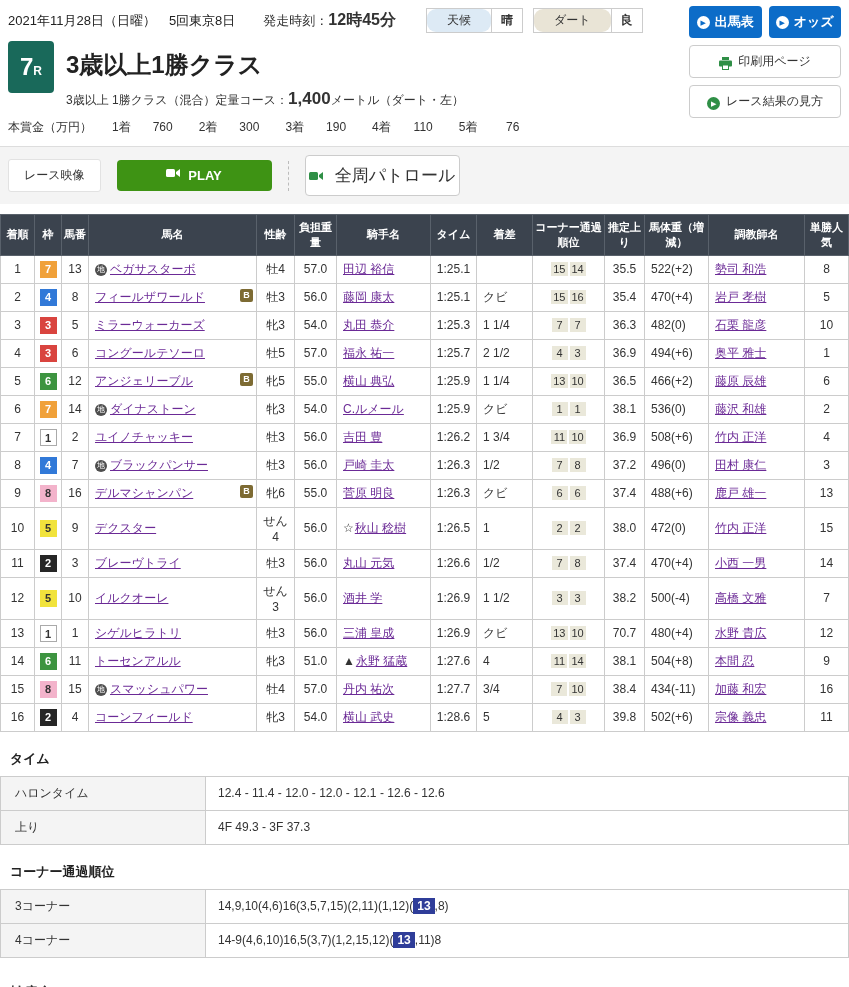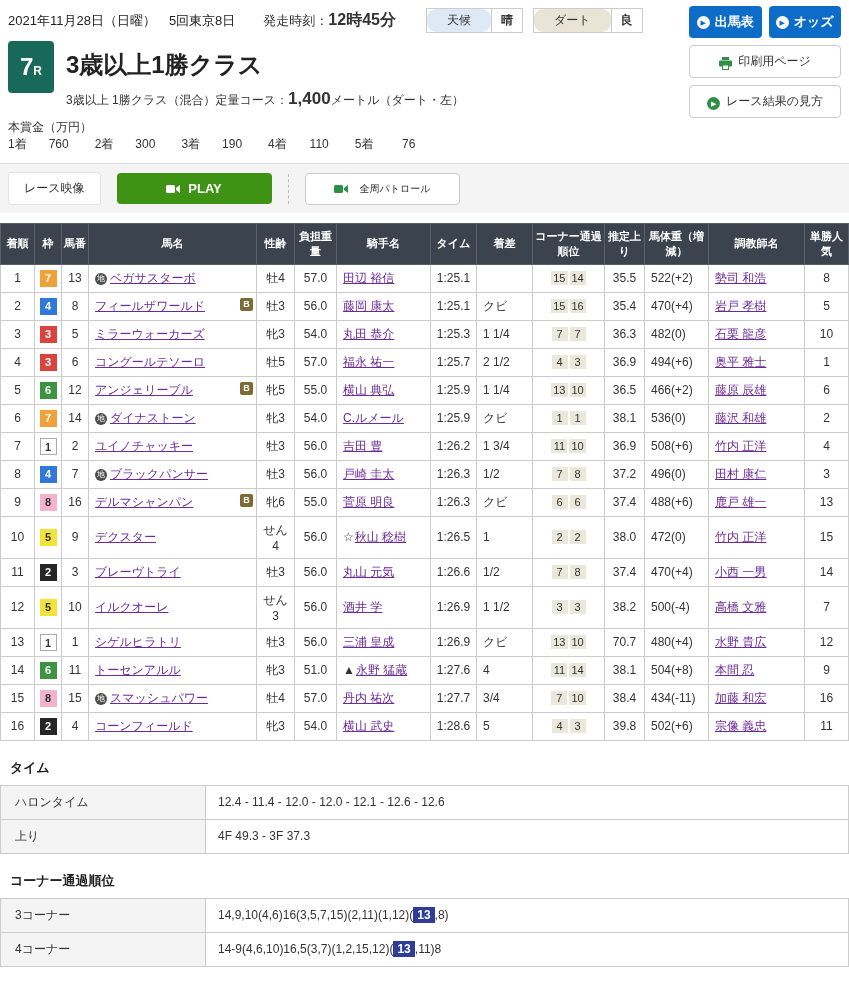--- a/index.html
+++ b/index.html
@@ -25,31 +25,31 @@
   .gcirc { display:inline-block; width:13px; height:13px; border-radius:50%; background:#2f8f46; color:#fff; font-size:7px; line-height:13px; text-align:center; font-weight:bold; }
 
   
   .race-head { display:flex; padding:6px 8px 2px; align-items:flex-start; }
   .rbadge { width:46px; height:52px; background:#19695a; color:#fff; border-radius:4px; display:flex; align-items:center; justify-content:center; font-weight:bold; font-size:24px; flex:none; }
   .rbadge .rsuf { font-size:12px; margin-top:8px; }
   .race-info { margin-left:12px; }
   .race-title { font-size:24px; font-weight:bold; color:#222; margin:8px 0 8px; }
   .race-sub { font-size:12px; display:flex; align-items:flex-end; }
   .course-val { font-size:17px; font-weight:bold; }
-  .prize { padding:8px 8px 10px; font-size:12px; display:flex; align-items:baseline;flex-direction:column; }
+  .prize { padding:8px 8px 10px; font-size:12px; display:flex; align-items:baseline; }
   .prize .plabel { margin-right:20px; }
   .prize .pr { margin-right:8px; }
   .prize .pr .pamt { display:inline-block; min-width:42px; text-align:right; margin-right:18px; }
 
   
   .videostrip { background:#f4f4f4; border-top:1px solid #ddd; padding:8px; display:flex; align-items:center; gap:16px; }
   .vlabel { background:#fff; border:1px solid #e2e2e2; border-radius:3px; padding:7px 15px; }
-  .playbtn { background:#3e9314; color:#fff; font-weight:bold; font-size:13px; width:155px; display:flex; align-items:center; justify-content:center; gap:8px; padding:8px 0; border-radius:4px; border:none; cursor:pointer; font-family:inherit; }
+  .playbtn { background:#3e9314; color:#fff; font-weight:bold; font-size:13px; width:155px; display:flex; align-items:flex-start; justify-content:center; gap:8px; padding:8px 0; border-radius:4px; border:none; cursor:pointer; font-family:inherit; }
   .vsep { border-left:1px dashed #bbb; height:30px; }
-  .patrolbtn { background:#fff; border:1px solid #ccc; border-radius:4px; display:flex; align-items:center; justify-content:center; gap:12px; width:155px; padding:8px 0; font-size:10px; cursor:pointer; color:#333; font-family:inherit; }
+  .patrolbtn { background:#fff; border:1px solid #ccc; border-radius:4px; display:flex; align-items:center; justify-content:center; gap:12px; width:155px; padding:8px 0; font-size:17px; cursor:pointer; color:#333; font-family:inherit; }
   .cam-green { color:#2f8f46; }
   .cam-white { color:#fff; }
 
   
   table.results { width:100%; border-collapse:collapse; table-layout:fixed; margin-top:10px; }
   .results th { background:#3b434e; color:#fff; font-size:11px; font-weight:bold; padding:5px 1px; border:1px solid #59616b; line-height:1.35; vertical-align:middle; }
   .results td { border:1px solid #ccc; padding:5px 3px; text-align:center; font-size:12px; background:#fff; vertical-align:middle; }
   .results td.tl { text-align:left; padding-left:6px; }
   a { color:#6b2a96; }
   .frame { display:inline-block; width:17px; height:17px; line-height:17px; font-weight:bold; font-size:11px; text-align:center; }

